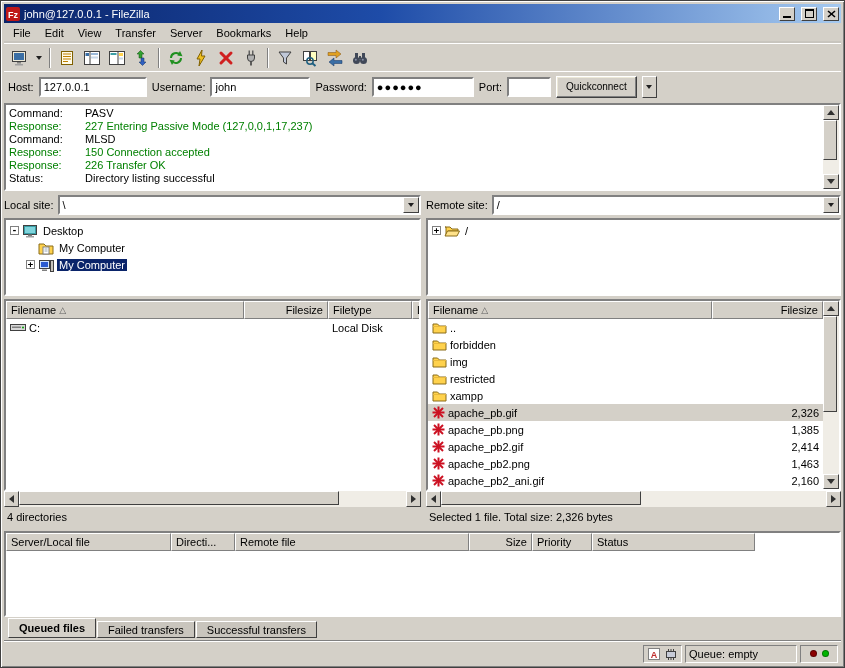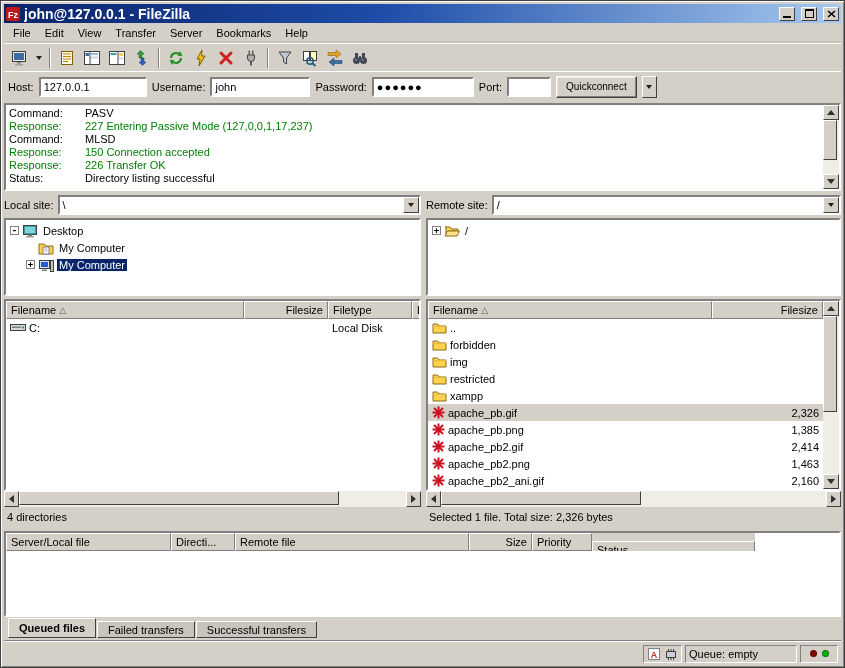--- a/index.html
+++ b/index.html
@@ -7,21 +7,21 @@
   body { font-family:"Liberation Sans", sans-serif; font-size:11px; color:#000; }
 
   .window { width:845px; height:668px; background:#d4d0c8; border:1px solid #404040;
             box-shadow: inset 1px 1px 0 #ffffff, inset -1px -1px 0 #808080;
             padding:3px; display:flex; flex-direction:column; }
 
   
   .titlebar { flex:none; height:19px; display:flex; align-items:center; gap:4px; padding:0 2px;
               background:linear-gradient(90deg,#0a246a 0%,#1e4ca8 45%,#a6caf0 100%); }
   .app-icon { width:14px; height:14px; display:inline-flex; }
-  .title-text { flex:1; color:#fff; font-weight:bold; font-size:14px; white-space:nowrap; overflow:hidden; }
+  .title-text { flex:1; color:#fff; font-weight:normal; font-size:11px; white-space:nowrap; overflow:hidden; }
   .win-btn { width:16px; height:14px; background:#d4d0c8; border:1px solid; border-color:#fff #404040 #404040 #fff;
              display:flex; align-items:center; justify-content:center; padding:0; margin-left:2px; }
   .glyph-min { width:8px; height:2px; background:#000; align-self:flex-end; margin:0 0 2px 0; }
   .glyph-max { width:9px; height:9px; border:1px solid #000; border-top-width:2px; }
 
   
   .menubar { flex:none; height:20px; display:flex; align-items:center; padding-left:2px; }
   .menu-item { padding:3px 7px; }
 
   
@@ -672,21 +672,21 @@
         </div>
         <div class="hcell" style="width: 234px;">
           <span>Remote file</span>
         </div>
         <div class="hcell right" style="width: 63px;">
           <span>Size</span>
         </div>
         <div class="hcell" style="width: 60px;">
           <span>Priority</span>
         </div>
-        <div class="hcell" style="width: 163px; margin-top: 8px;">
+        <div class="hcell" style="width: 163px;">
           <span>Status</span>
         </div>
       </div>
     <div class="queue-body"></div>
   </div>
 
   <div class="tabs" id="tabs">
       <div class="tab active">Queued files</div>
       <div class="tab">Failed transfers</div>
       <div class="tab">Successful transfers</div>

